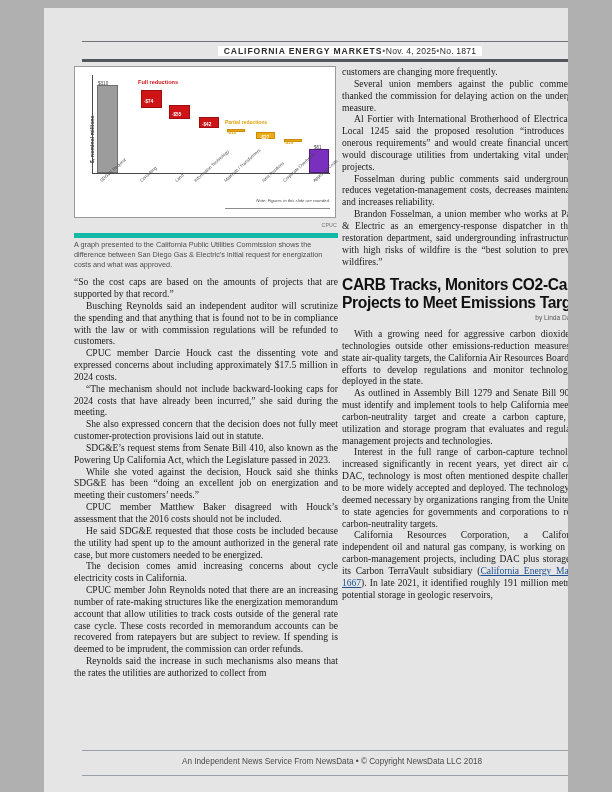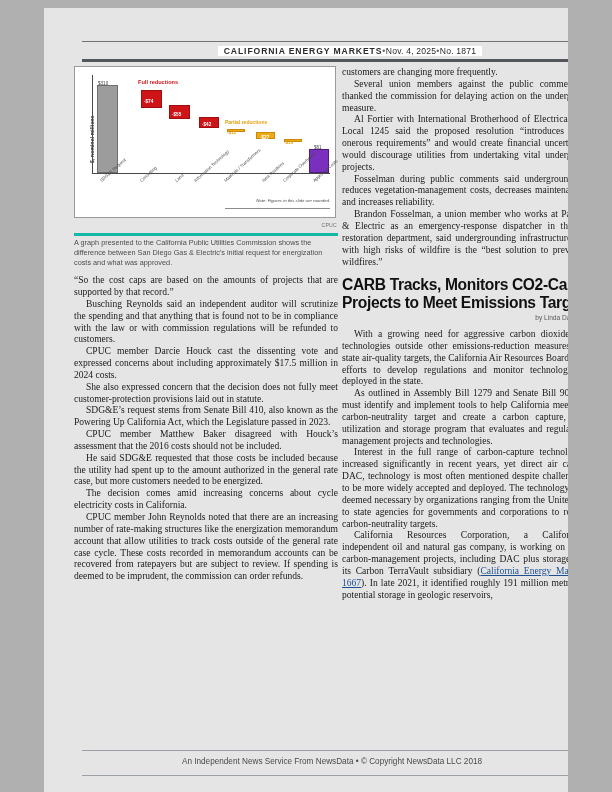--- a/index.html
+++ b/index.html
@@ -191,21 +191,21 @@
     margin: 1.5px 1px 2px 0;
     letter-spacing: .2px;
   }
   .figure-caption {
     font-family: "Liberation Sans", sans-serif;
     font-size: 7.3px;
     line-height: 9.6px;
     color: #4d4d4d;
     text-align: left;
     padding-top: 2px;
-    border-top: 3px solid #14b8a6;
+    border-top: 5px solid #14b8a6;
     margin-bottom: 7px;
   }
 
   
   h2.headline {
     font-family: "Liberation Sans", sans-serif;
     font-size: 15.6px;
     line-height: 17.4px;
     font-weight: bold;
     letter-spacing: -.35px;
@@ -325,26 +325,29 @@
         <div class="chart-note-rule"></div>
         <div class="chart-note">Note: Figures in this slide are rounded.</div>
       </div>
       <div class="figure-credit">CPUC</div>
       <div class="figure-caption">A graph presented to the California Public Utilities Commission shows the difference between San Diego Gas &amp; Electric's initial request for energization costs and what was approved.</div>
     </div>
 
     <p class="body noindent">“So the cost caps are based on the amounts of projects that are supported by that record.”</p>
     <p class="body">Busching Reynolds said an independent auditor will scrutinize the spending and that anything that is found not to be in compliance with the law or with commission regulations will be refunded to customers.</p>
     <p class="body">CPUC member Darcie Houck cast the dissenting vote and expressed concerns about including approximately $17.5 million in 2024 costs.</p>
+    <p class="body">“The mechanism should not include backward-looking caps for 2024 costs that have already been incurred,” she said during the meeting.</p>
     <p class="body">She also expressed concern that the decision does not fully meet customer-protection provisions laid out in statute.</p>
     <p class="body">SDG&amp;E’s request stems from Senate Bill 410, also known as the Powering Up California Act, which the Legislature passed in 2023.</p>
+    <p class="body">While she voted against the decision, Houck said she thinks SDG&amp;E has been “doing an excellent job on energization and meeting their customers’ needs.”</p>
     <p class="body">CPUC member Matthew Baker disagreed with Houck’s assessment that the 2016 costs should not be included.</p>
     <p class="body">He said SDG&amp;E requested that those costs be included because the utility had spent up to the amount authorized in the general rate case, but more customers needed to be energized.</p>
     <p class="body">The decision comes amid increasing concerns about cycle electricity costs in California.</p>
     <p class="body">CPUC member John Reynolds noted that there are an increasing number of rate-making structures like the energization memorandum account that allow utilities to track costs outside of the general rate case cycle. These costs recorded in memorandum accounts can be recovered from ratepayers but are subject to review. If spending is deemed to be imprudent, the commission can order refunds.</p>
+    <p class="body">Reynolds said the increase in such mechanisms also means that the rates the utilities are authorized to collect from</p>
   </div>
 
   <div class="col col-right">
     <p class="body noindent">customers are changing more frequently.</p>
     <p class="body">Several union members against the public comment period thanked the commission for delaying action on the undergrounding measure.</p>
     <p class="body">Al Fortier with International Brotherhood of Electrical Workers Local 1245 said the proposed resolution “introduces new and onerous requirements” and would create financial uncertainty that would discourage utilities from undertaking vital undergrounding projects.</p>
     <p class="body">Fosselman during public comments said undergrounding also reduces vegetation-management costs, decreases maintenance costs and increases reliability.</p>
     <p class="body">Brandon Fosselman, a union member who works at Pacific Gas &amp; Electric as an emergency-response dispatcher in the electric restoration department, said undergrounding infrastructure in areas with high risks of wildfire is the “best solution to prevent those wildfires.”</p>
 
     <h2 class="headline">CARB Tracks, Monitors CO2-Capture Projects to Meet Emissions Targets</h2>

